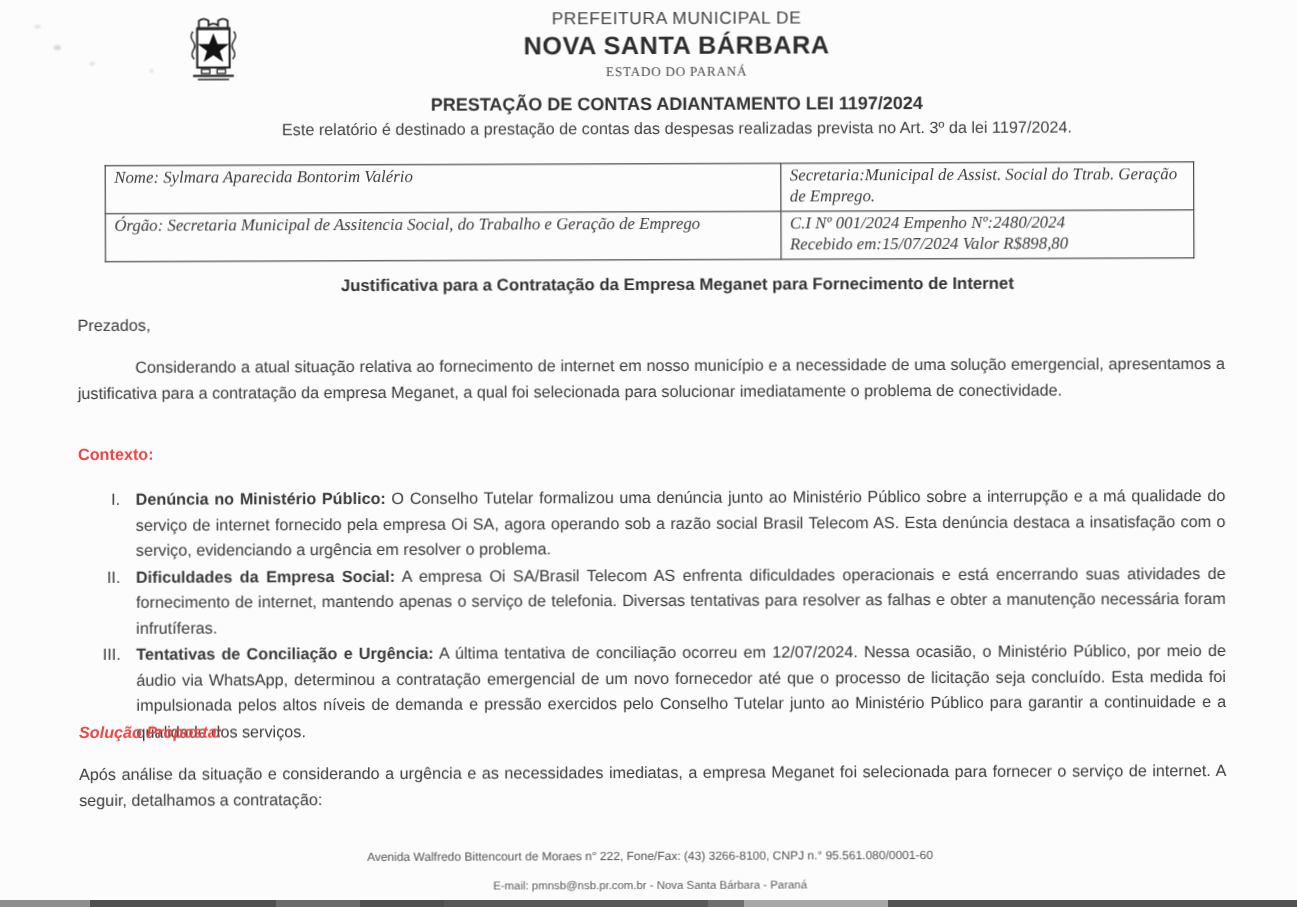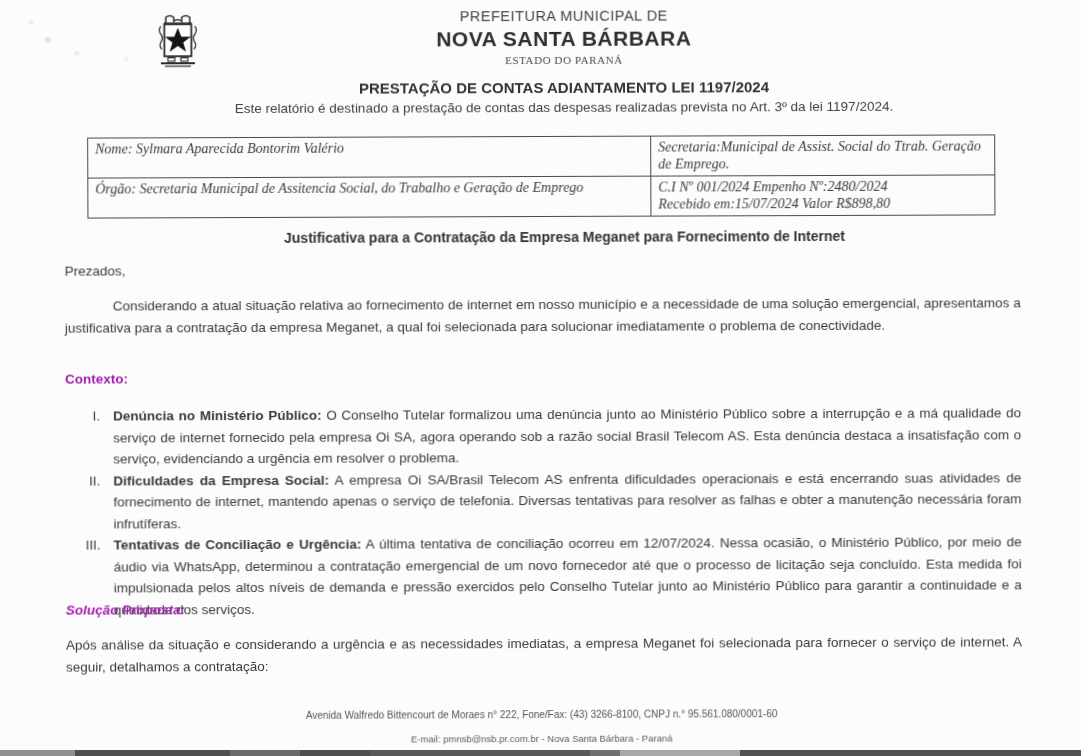--- a/index.html
+++ b/index.html
@@ -53,21 +53,21 @@
   .justif-title {
     position: absolute; left: 105px; top: 229px; width: 920px;
     text-align: center; font-size: 14px; font-weight: bold; color: #333;
   }
   .salutation { position: absolute; left: 65px; top: 262px; font-size: 13.5px; }
   .intro-par {
     position: absolute; left: 65px; top: 294px; width: 956px;
     font-size: 13.5px; line-height: 22px; text-align: justify;
     text-indent: 48px;
   }
-  .section-h { position: absolute; left: 65px; font-size: 13.5px; font-weight: bold; color: #a21caf; }
+  .section-h { position: absolute; left: 65px; font-size: 13.5px; font-weight: bold; color: #ef4444; }
   .contexto-h { top: 370px; }
   .solucao-h  { top: 601px; font-style: italic; }
   .context-list { position: absolute; left: 78px; top: 404px; width: 943px; }
   .context-item {
     display: grid; grid-template-columns: 22px 1fr; column-gap: 13px;
     font-size: 13.5px; line-height: 21.5px;
   }
   .context-item .numeral { text-align: right; }
   .context-item .item-text { text-align: justify; }
   .solucao-par {

